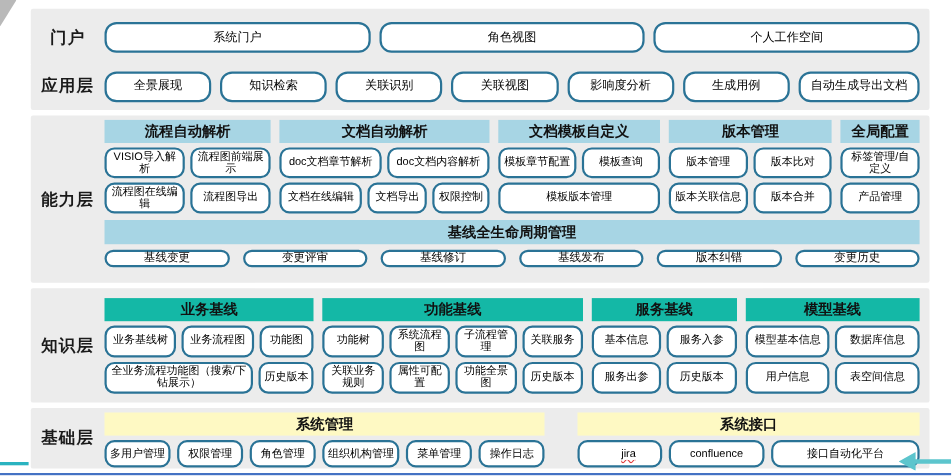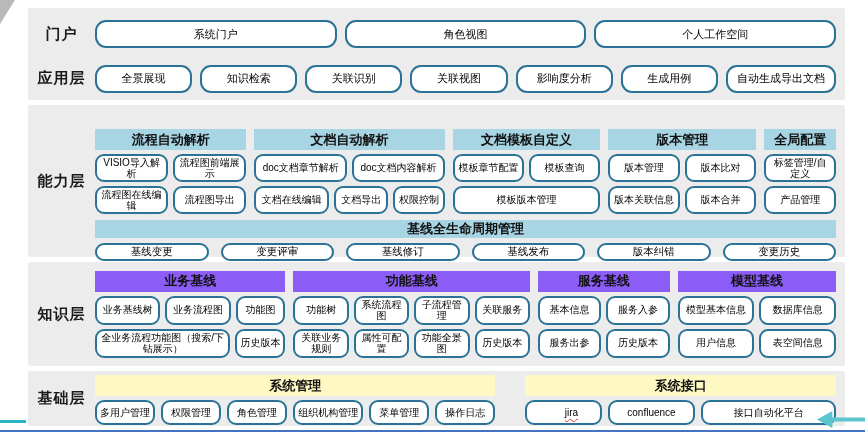--- a/index.html
+++ b/index.html
@@ -32,27 +32,27 @@
     color:#000;min-width:0;cursor:default;}
   .btn.big{height:28px;border-radius:11px;font-size:11px;}
   .row{display:flex;gap:8px;}
   .row .btn{flex:1;}
   
   .groups{display:flex;gap:8px;}
   .group{display:flex;flex-direction:column;gap:4px;min-width:0;}
   .g-header{height:21px;display:flex;align-items:center;justify-content:center;
     font-size:13px;font-weight:bold;color:#111;}
   .hdr-blue{background:#a7d5e4;}
-  .hdr-gray{background:#8b5cf6;}
+  .hdr-gray{background:#14b8a6;}
   .hdr-teal{background:#fef9c3;}
   .g-row{display:flex;gap:5px;height:28px;}
   .g-row .btn{flex:1;font-size:10px;}
-  .cap-top{padding-top:24px;}
+  .cap-top{padding-top:4px;}
   .baseline-header{margin-top:6px;height:22px;}
-  .baseline-row{margin-top:5px;height:26px;gap:12px;}
+  .baseline-row{margin-top:5px;height:16px;gap:12px;}
   .kn-row{height:29px;}
   .fnd-groups{display:flex;gap:30px;padding-top:3px;}
   .fnd-row{height:25px;gap:6px;}
   .misspell{text-decoration:underline wavy #e03a3a;text-underline-offset:2px;padding-left:16px;}
 </style>
 </head>
 <body>
 
 <div class="canvas">
   <div class="corner-tri"></div>

